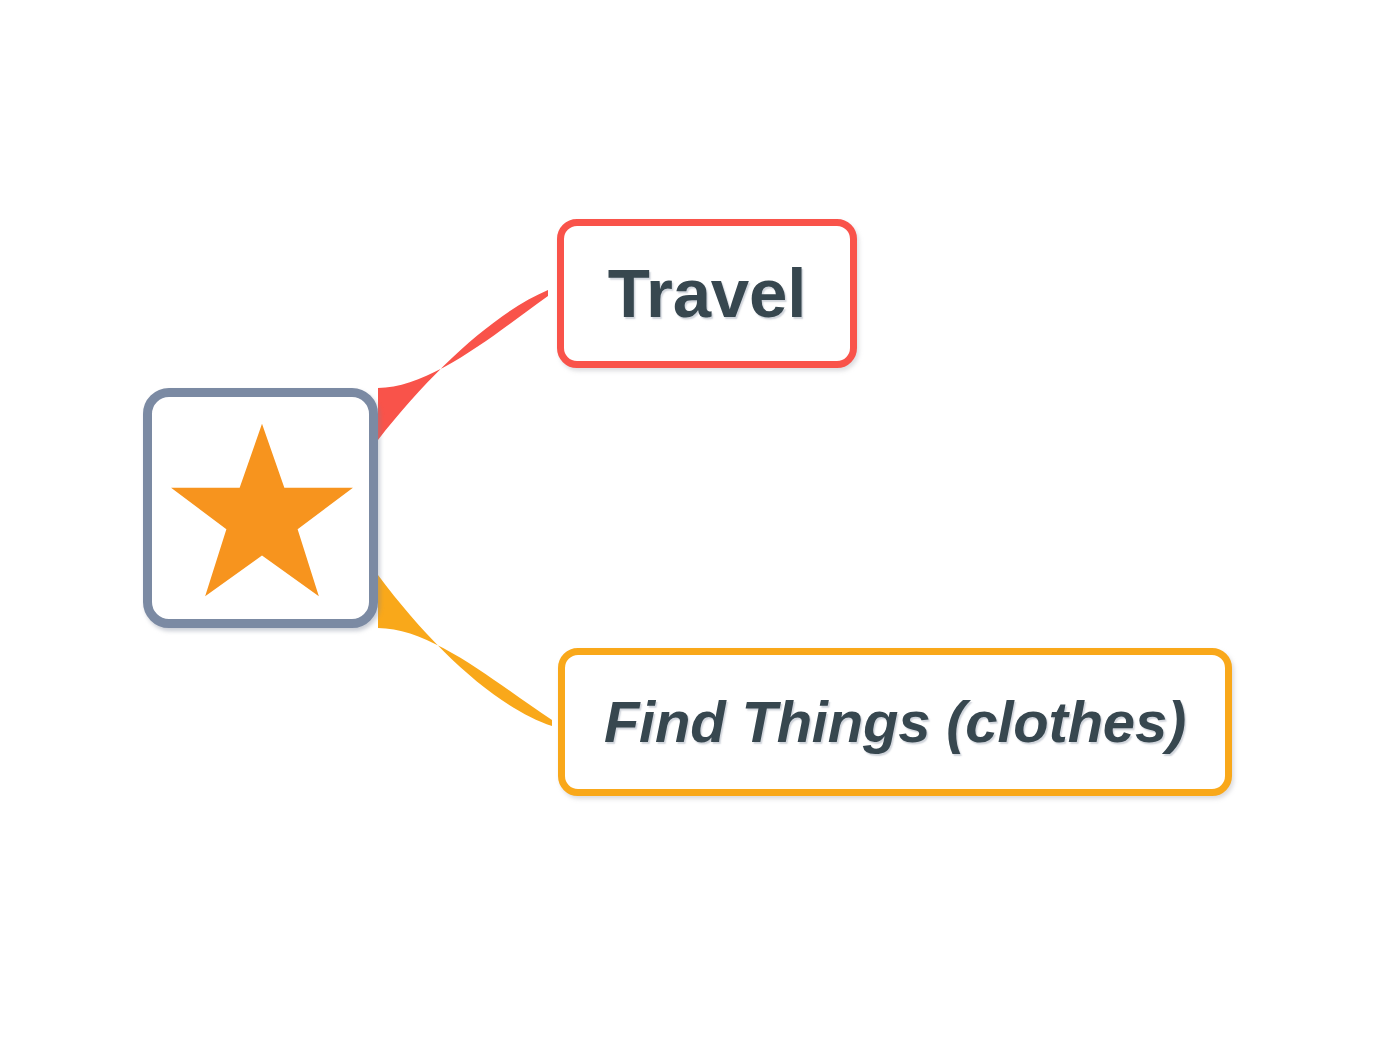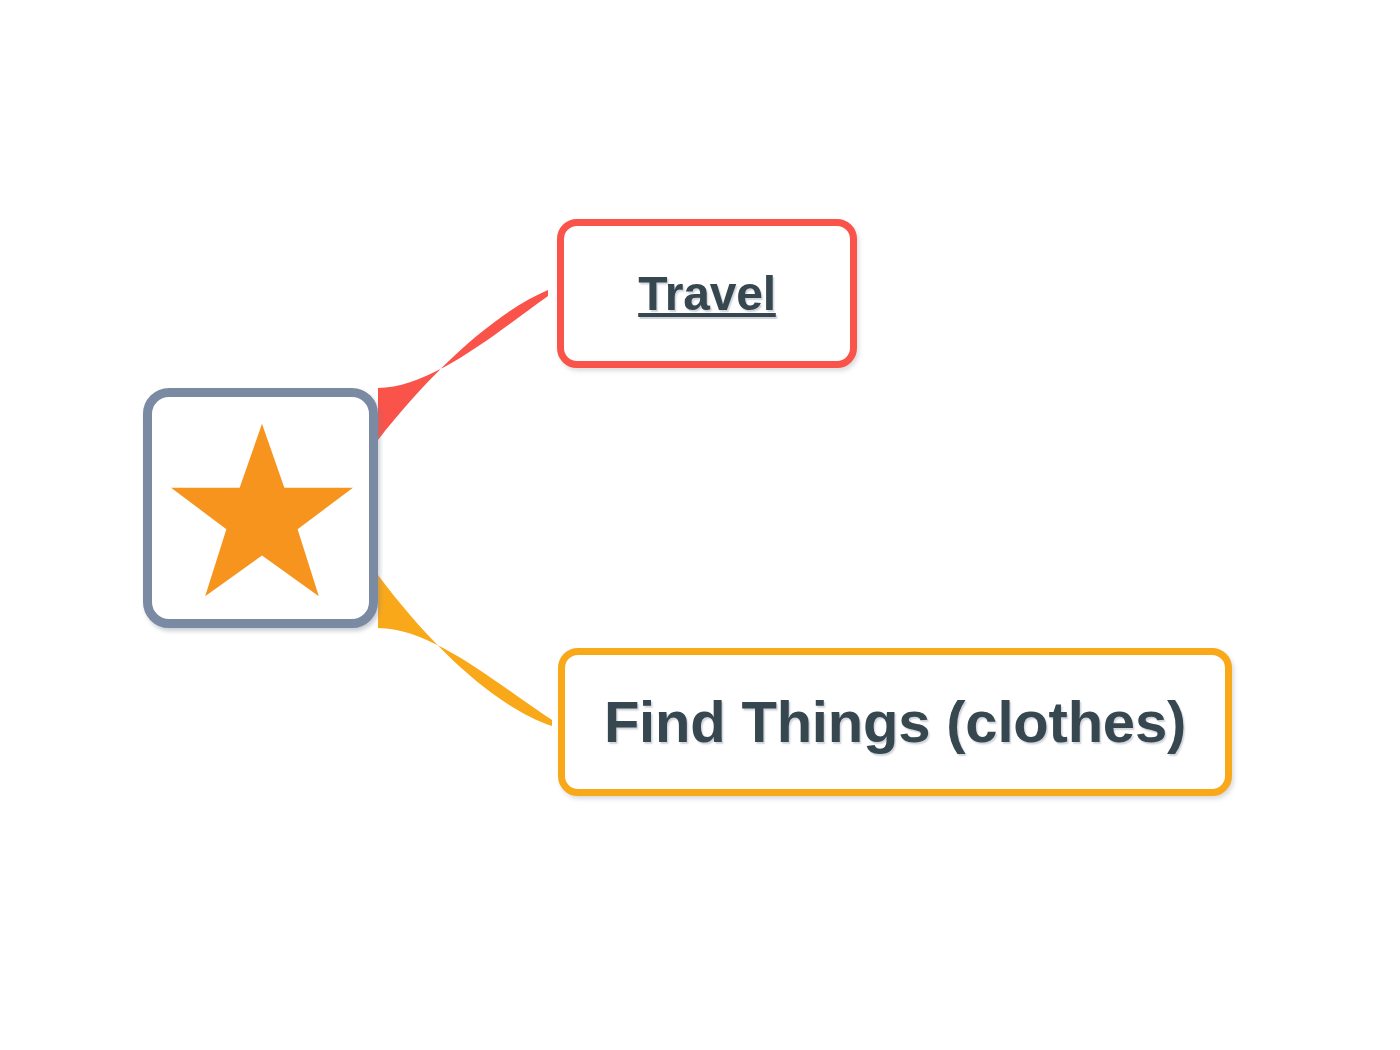--- a/index.html
+++ b/index.html
@@ -77,33 +77,33 @@
   #node-travel {
     left: 557px;
     top: 219px;
     width: 300px;
     height: 149px;
     border-width: 7px;
     border-color: #f9534a;
     filter: drop-shadow(2px 3px 2px rgba(140,140,150,0.30));
   }
   #node-travel .topic-label {
-    font-size: 48px;
+    font-size: 69px;
     margin-bottom: 0;
-    text-decoration: underline;
   }
 
   #node-find-things {
     left: 558px;
     top: 648px;
     width: 674px;
     height: 148px;
     border-width: 7px;
     border-color: #f9a81a;
     filter: drop-shadow(2px 3px 2px rgba(140,140,150,0.30));
+    font-style: italic;
   }
   #node-find-things .topic-label {
     font-size: 58px;
     margin-bottom: 2px;
   }
 </style>
 </head>
 <body>
 
 <div id="mindmap-canvas">

